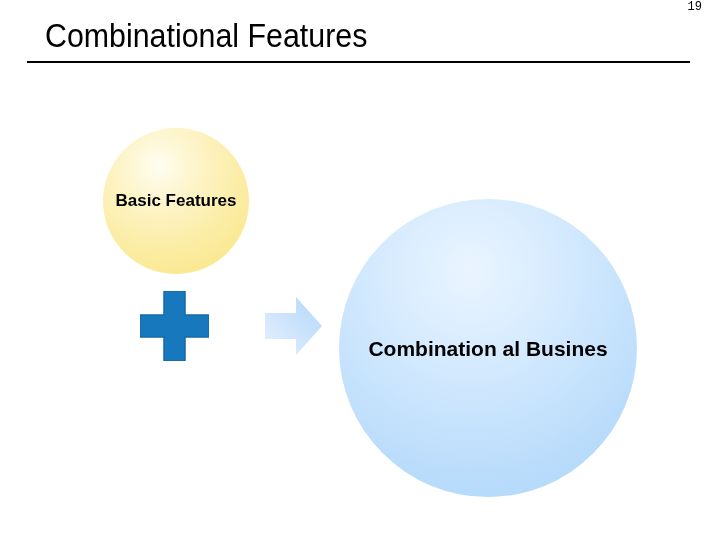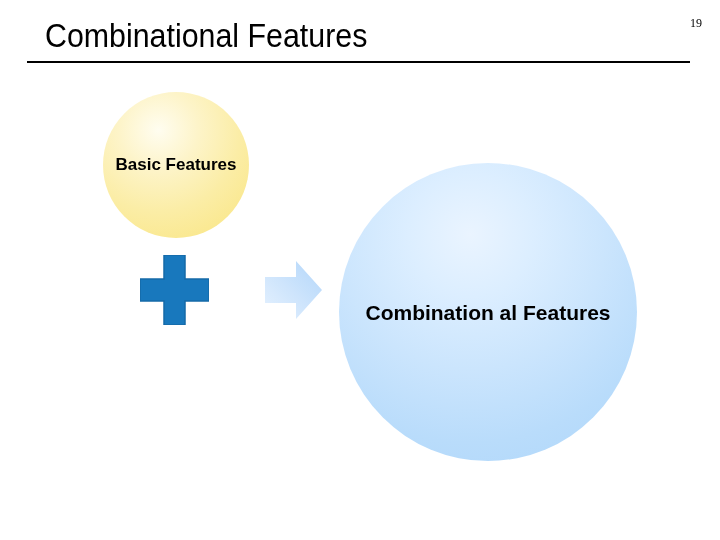--- a/index.html
+++ b/index.html
@@ -18,25 +18,25 @@
 
   
   .slide {
     position: absolute;
     inset: 0;
     background: #ffffff;
   }
 
   .slide-number {
     position: absolute;
-    top: 16px;
+    top: 0;
     right: 18px;
     font-size: 12px;
     color: #000000;
-    font-family: Liberation Serif, serif;
+    font-family: Liberation Mono, monospace;
     letter-spacing: 0px;
   }
 
   .slide-title {
     position: absolute;
     left: 45px;
     top: 16px;
     font-size: 33px;
     line-height: 40px;
     color: #000000;
@@ -53,20 +53,21 @@
     top: 61px;
     width: 663px;
     height: 0;
     border-top: 2px solid #000000;
   }
 
   
   .diagram {
     position: absolute;
     inset: 0;
+    margin-top: 36px;
   }
 
   .circle {
     position: absolute;
     border-radius: 50%;
     display: flex;
     align-items: center;
     justify-content: center;
     text-align: center;
     color: #000000;
@@ -159,21 +160,21 @@
   <div class="title-rule"></div>
 
   <div class="diagram">
 
     <div class="circle circle-basic">
       <span class="circle-label">Basic Features</span>
     </div>
 
 
     <div class="circle circle-combination">
-      <span class="circle-label">Combination al Features</span>
+      <span class="circle-label">Combination al Busines</span>
     </div>
 
     <div class="plus-sign">
       <svg viewBox="0 0 69 70" xmlns="http://www.w3.org/2000/svg">
         <polygon points="24,0 45,0 45,24 69,24 69,46 45,46 45,70 24,70 24,46 0,46 0,24 24,24" fill="#1878bd" stroke="#1569a8" stroke-width="1.5"></polygon>
       </svg>
     </div>
 
     <div class="arrow-right">
       <svg viewBox="0 0 57 58" xmlns="http://www.w3.org/2000/svg">

